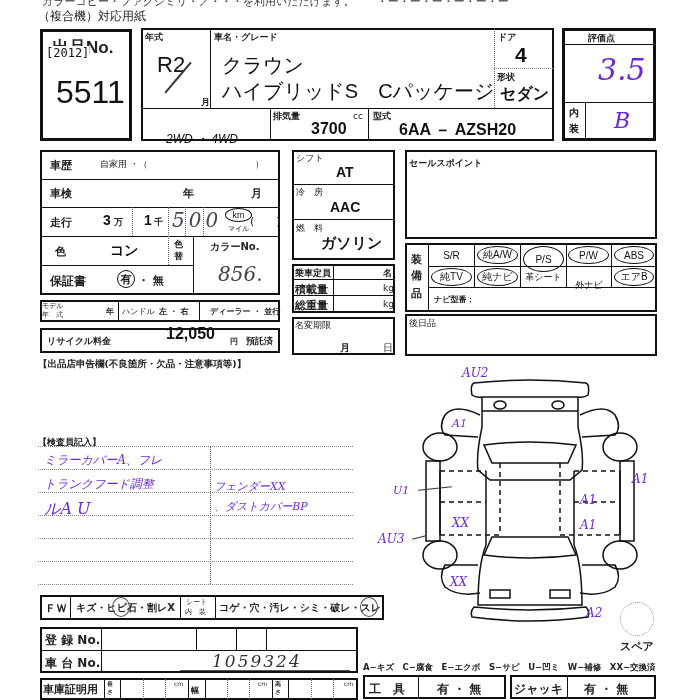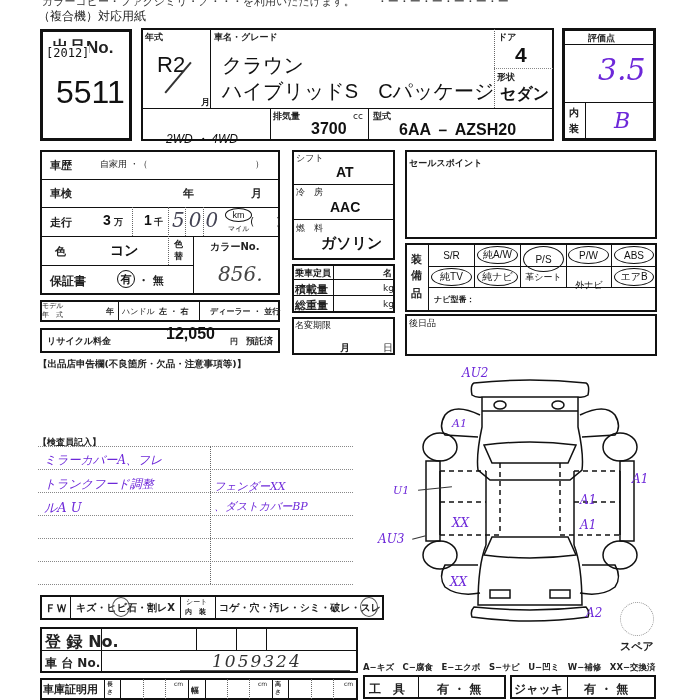--- a/index.html
+++ b/index.html
@@ -187,21 +187,21 @@
 <div class="hdot" style="left:38px;top:446px;width:315px;"></div>
 <div class="hdot" style="left:38px;top:469px;width:315px;"></div>
 <div class="hdot" style="left:38px;top:492px;width:315px;"></div>
 <div class="hdot" style="left:38px;top:515px;width:315px;"></div>
 <div class="hdot" style="left:38px;top:538px;width:315px;"></div>
 <div class="hdot" style="left:38px;top:561px;width:315px;"></div>
 <div class="hdot" style="left:38px;top:584px;width:315px;"></div>
 <div class="vdot" style="left:210px;top:446px;height:138px;"></div>
 <div class="hand" style="left:44px;top:452px;font-size:12px;">ミラーカバーA、フレ</div>
 <div class="hand" style="left:44px;top:476px;font-size:12px;">トランクフード調整</div>
-<div class="hand" style="left:44px;top:499px;font-size:13px;">ルA U</div>
+<div class="hand" style="left:44px;top:499px;font-size:16px;">ルA U</div>
 <div class="hand" style="left:214px;top:479px;font-size:11px;">フェンダーXX</div>
 <div class="hand" style="left:214px;top:499px;font-size:11px;">、ダストカバーBP</div>
 
 <svg class="abs" style="left:400px;top:365px;" width="260" height="260" viewBox="0 0 260 260" fill="none" stroke="#111" stroke-width="1.5">
 
   <path d="M74 18 Q70 20 72 30 Q76 33 82 32 L178 32 Q184 33 188 30 Q190 20 186 18 Q130 12 74 18 Z"></path>
 
   <path d="M82 32 L82 62 Q76 90 78 105 L90 115 L170 115 L182 105 Q184 90 178 62 L178 32"></path>
   <line x1="82" y1="46" x2="178" y2="46"></line>
   <ellipse cx="100" cy="40" rx="6" ry="4"></ellipse>
@@ -264,32 +264,32 @@
 <div class="abs" style="left:620px;top:602px;width:34px;height:34px;border:1px dotted #999;border-radius:50%;"></div>
 <div class="lbl" style="left:620px;top:639px;font-size:11px;">スペア</div>
 
 <div class="box" style="left:40px;top:595px;width:344px;height:25px;"></div>
 <div class="vline" style="left:70px;top:596px;height:23px;"></div>
 <div class="vline" style="left:180px;top:596px;height:23px;"></div>
 <div class="vline" style="left:215px;top:596px;height:23px;"></div>
 <div class="lbl" style="left:45px;top:601px;font-size:11px;">ＦＷ</div>
 <div class="lbl" style="left:76px;top:601px;font-size:10px;">キズ・ヒビ石・割レX</div>
 <div class="lbl" style="left:186px;top:597px;font-size:7px;font-weight:normal;">シート</div>
-<div class="lbl" style="left:185px;top:607px;font-size:7px;font-weight:bold;">内　装</div>
+<div class="lbl" style="left:185px;top:607px;font-size:7px;font-weight:normal;">内　装</div>
 <div class="lbl" style="left:219px;top:601px;font-size:10px;">コゲ・穴・汚レ・シミ・破レ・スレ</div>
 <div class="oval" style="left:112px;top:597px;width:18px;height:20px;border-color:#555;"></div>
 <div class="oval" style="left:360px;top:597px;width:18px;height:20px;border-color:#555;"></div>
 
 <div class="box" style="left:40px;top:627px;width:318px;height:46px;"></div>
 <div class="hline" style="left:41px;top:650px;width:316px;"></div>
 <div class="vline" style="left:101px;top:628px;height:44px;"></div>
 <div class="vline" style="left:196px;top:628px;height:22px;"></div>
 <div class="vline" style="left:236px;top:628px;height:22px;"></div>
 <div class="vline" style="left:266px;top:628px;height:22px;"></div>
-<div class="lbl" style="left:45px;top:632px;font-size:16px;">登 録 No.</div>
+<div class="lbl" style="left:45px;top:632px;font-size:12px;">登 録 No.</div>
 <div class="lbl" style="left:45px;top:655px;font-size:12px;">車 台 No.</div>
 <div class="hand" style="left:212px;top:651px;font-size:17px;letter-spacing:2px;color:#333;">1059324</div>
 <div class="hline" style="left:180px;top:670px;width:170px;border-top:1px solid #555;"></div>
 
 <div class="box" style="left:40px;top:678px;width:318px;height:22px;"></div>
 <div class="vline" style="left:104px;top:679px;height:20px;"></div>
 <div class="vline" style="left:120px;top:679px;height:20px;"></div>
 <div class="vline" style="left:188px;top:679px;height:20px;"></div>
 <div class="vline" style="left:205px;top:679px;height:20px;"></div>
 <div class="vline" style="left:272px;top:679px;height:20px;"></div>

